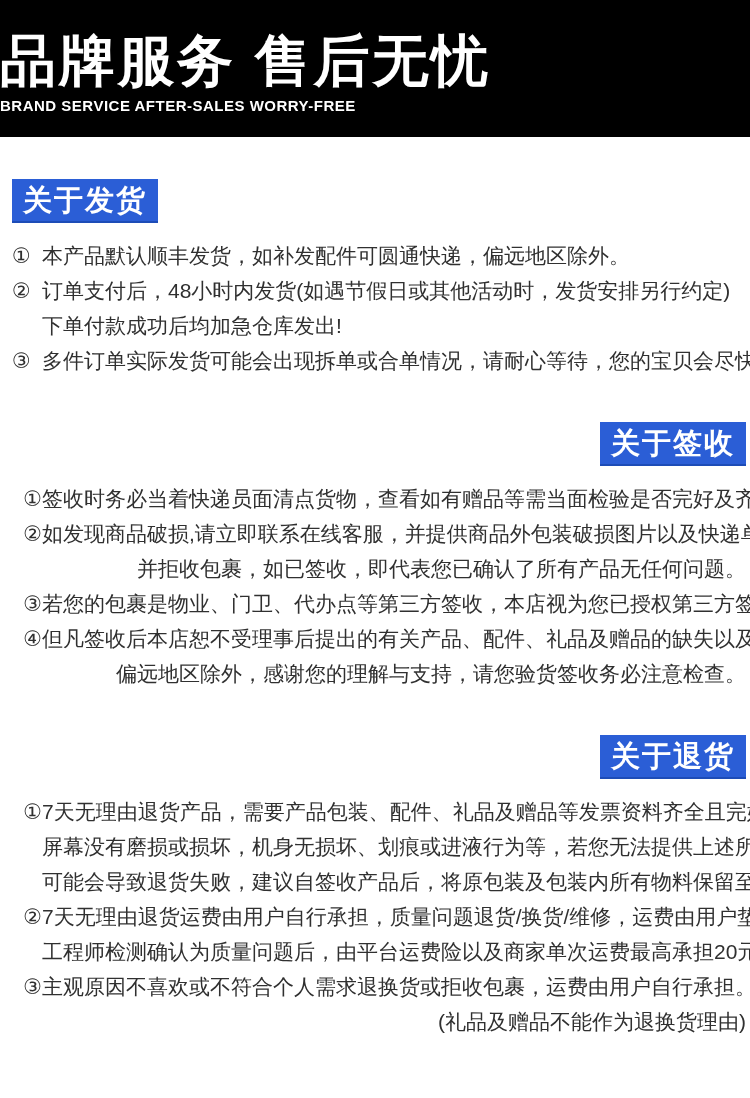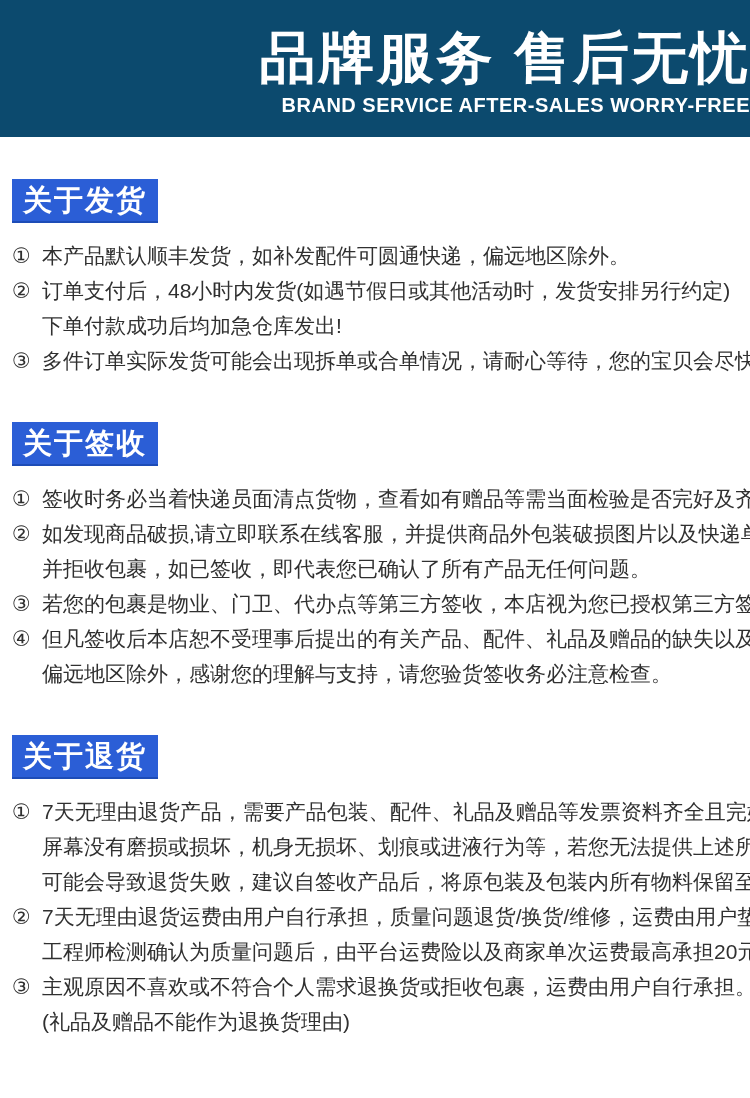--- a/index.html
+++ b/index.html
@@ -13,53 +13,54 @@
     width: 750px;
     height: 1098px;
     margin: 0 auto;
     background: #ffffff;
     overflow: hidden;
   }
   
   .banner {
     width: 750px;
     height: 137px;
-    background: #0c4a6e;
+    background: #000000;
     display: flex;
     flex-direction: column;
-    align-items: flex-end;
+    align-items: flex-start;
     justify-content: center;
   }
   .banner-title {
     color: #ffffff;
     font-size: 56px;
     font-weight: bold;
     letter-spacing: 3px;
     line-height: 1;
     margin-top: 8px;
     white-space: nowrap;
   }
   .banner-subtitle {
     color: #ffffff;
-    font-size: 20px;
+    font-size: 15px;
     font-weight: bold;
     letter-spacing: 0.5px;
     line-height: 1;
     margin-top: 9px;
     white-space: nowrap;
   }
   
   .content {
     padding: 0 4px 0 12px;
   }
   .policy-section {
     margin-top: 42px;
   }
   .policy-section + .policy-section {
     margin-top: 44px;
+    text-align: right;
   }
   .section-tag {
     display: inline-block;
     background: #2b5ed6;
     border-bottom: 2px solid #1d4cb7;
     color: #ffffff;
     font-size: 29px;
     font-weight: bold;
     letter-spacing: 2px;
     line-height: 1;

